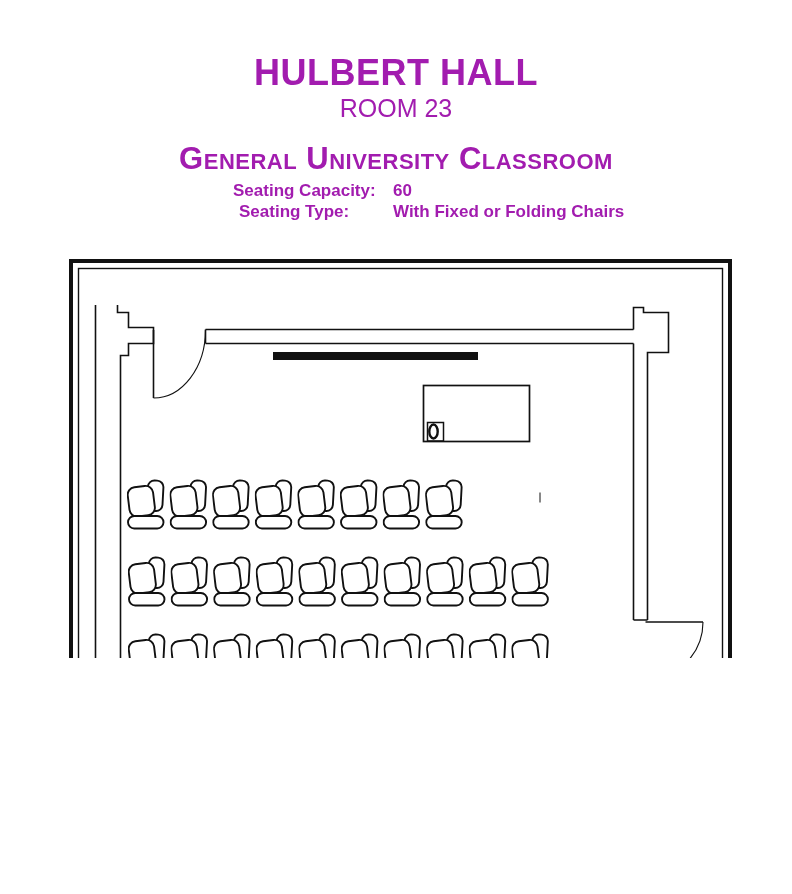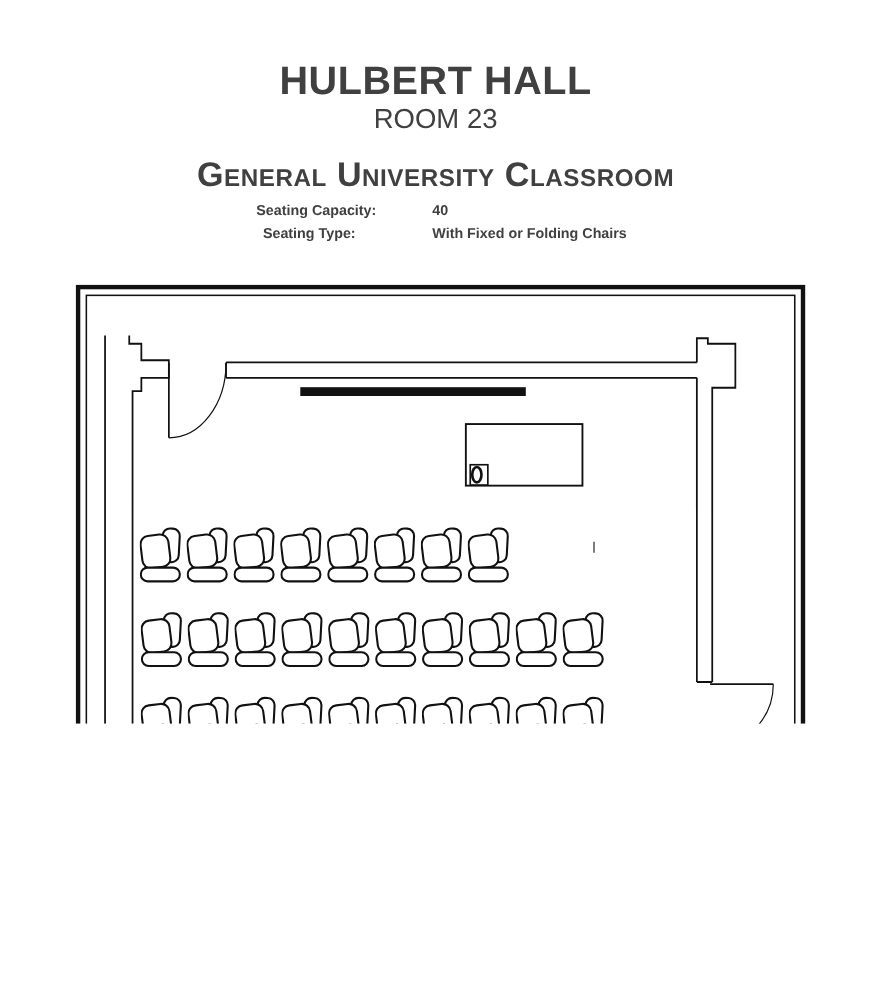--- a/index.html
+++ b/index.html
@@ -1,37 +1,37 @@
 <!DOCTYPE html>
 <html><head>
 <meta charset="utf-8">
 <style>
   html,body{margin:0;padding:0;background:#fff;}
   .page{
     position:relative;
     width:792px;height:658px;
     background:#fff;
-    color:#404040;
+    color:#a21caf;
     font-family:"Liberation Sans", sans-serif;
     overflow:hidden;
   }
   .titles{position:absolute;top:54px;left:0;width:100%;text-align:center;}
   .h1{font-size:36px;font-weight:bold;letter-spacing:.5px;line-height:38px;}
   .h2{font-size:25px;font-weight:normal;line-height:28px;margin-top:2px;}
   .h3{
     font-size:31px;font-weight:bold;letter-spacing:.5px;
     font-variant:small-caps;
     margin-top:22px;line-height:30px;
   }
   .north{position:absolute;left:61px;top:166px;width:60px;text-align:center;}
   .north svg{display:block;margin:0 auto;}
   .north-label{font-size:13px;font-weight:bold;letter-spacing:.5px;margin-top:1px;}
   .info{
     position:absolute;left:233px;top:180px;
-    font-size:13px;font-weight:bold;line-height:21px;
+    font-size:17px;font-weight:bold;line-height:21px;
   }
   .info .row{display:flex;align-items:flex-start;}
   .info .label{width:160px;}
   .info .label.indent{padding-left:6px;width:154px;}
   .plan-svg{position:absolute;left:0;top:0;}
 </style>
 </head>
 <body>
 
 <div class="page">
@@ -141,21 +141,21 @@
   <header class="titles">
     <div class="h1">HULBERT HALL</div>
     <div class="h2">ROOM 23</div>
     <div class="h3">General University Classroom</div>
   </header>
 
 
   <div class="info">
     <div class="row">
       <div class="label">Seating Capacity:</div>
-      <div class="value">40</div>
+      <div class="value">60</div>
     </div>
     <div class="row">
       <div class="label indent">Seating Type:</div>
       <div class="value">
         <div>With Fixed or Folding Chairs</div>
       </div>
     </div>
   </div>
 
 </div>

